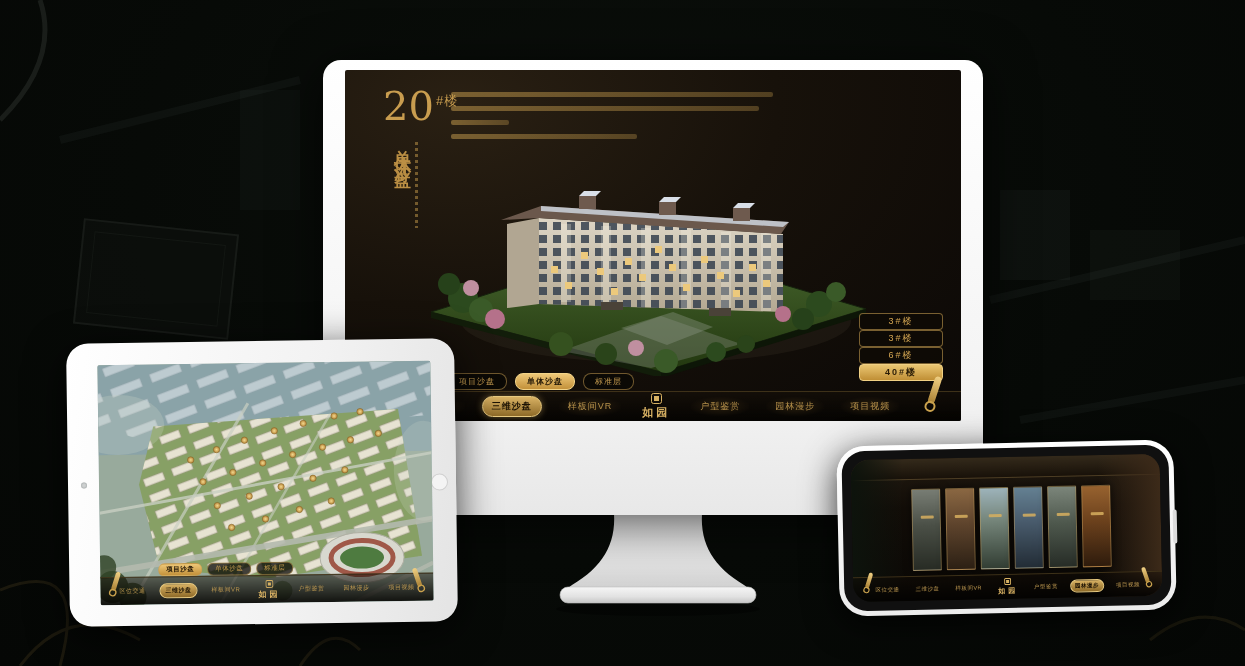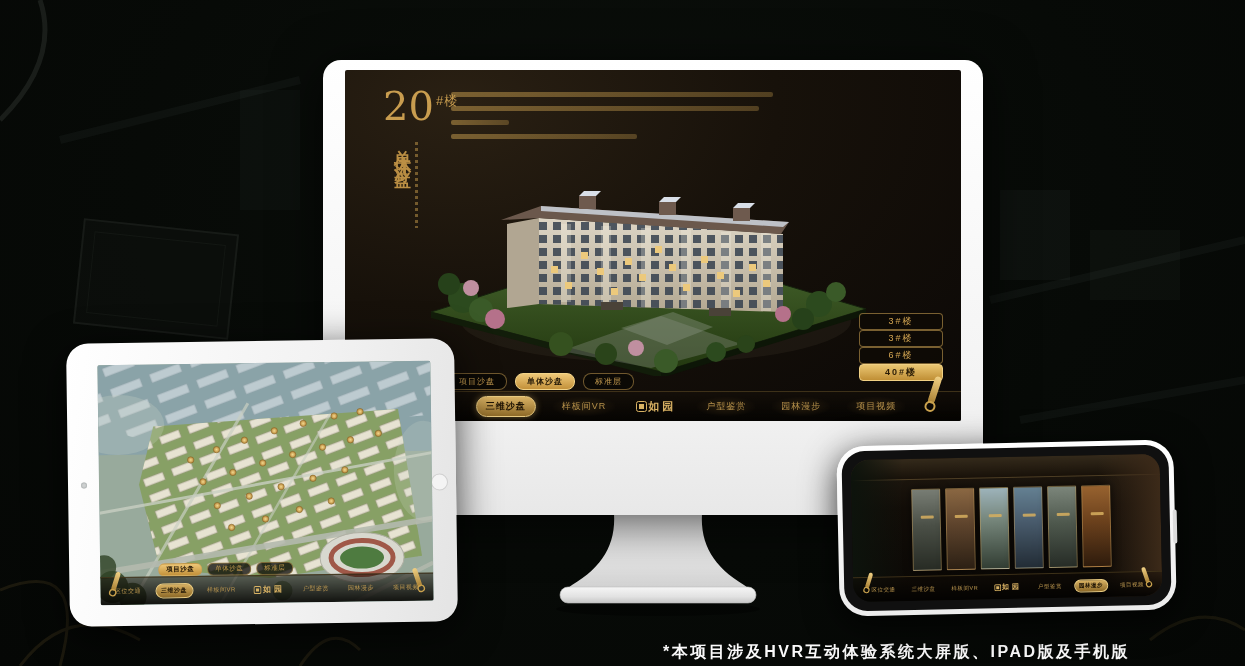--- a/index.html
+++ b/index.html
@@ -48,21 +48,21 @@
   .dtab{font-size:8px;color:#c59b4f;letter-spacing:1px;padding:2px 11px;border:1px solid rgba(195,155,80,.55);
         border-radius:8px;background:rgba(10,8,4,.75);cursor:pointer;}
   .dtab.act{background:linear-gradient(180deg,#eec878,#c3913a);color:#241807;border-color:#f2d489;font-weight:bold;}
   .dnav{position:absolute;left:0;right:0;bottom:0;height:29px;
         background:linear-gradient(180deg,rgba(25,18,9,.35),rgba(4,3,1,.92));
         border-top:1px solid rgba(195,155,80,.3);display:flex;align-items:center;justify-content:center;gap:17px;}
   .ditem{font-size:9px;color:#b5904a;letter-spacing:1px;padding:3px 9px;cursor:pointer;
          background:radial-gradient(ellipse at center, rgba(110,82,36,.28) 0%, rgba(0,0,0,0) 75%);}
   .ditem.act{background:linear-gradient(180deg,#d9b264,#8e6a28);color:#1d1304;border-radius:11px;
              border:1px solid #e8ca80;font-weight:bold;box-shadow:0 0 7px rgba(220,180,100,.45);}
-  .dlogo{display:flex;flex-direction:row;align-items:center;gap:1px;margin:0 4px;}
+  .dlogo{display:flex;flex-direction:column;align-items:center;gap:1px;margin:0 4px;}
   .dlogo .lg-text{font-size:11px;color:#d9b264;letter-spacing:3px;font-weight:bold;}
   .scroll-wrap{position:absolute;bottom:3px;cursor:pointer;}
   
   .tablet{position:absolute;left:68px;top:341px;width:388px;height:283px;border-radius:22px;
           background:linear-gradient(100deg,#ffffff 0%,#f2f2f2 60%,#e4e4e4 100%);
           box-shadow:0 10px 40px rgba(0,0,0,.75);transform:rotate(-0.8deg);z-index:4;}
   .tscreen{position:absolute;left:31px;top:22px;width:333px;height:240px;overflow:hidden;border-radius:2px;
            background:#93a8a5;box-shadow:inset 0 0 34px rgba(225,236,228,.3);}
   .tcam{position:absolute;left:13px;top:50%;width:6px;height:6px;margin-top:-3px;border-radius:50%;
         background:#cfd2d2;box-shadow:inset 0 0 2px #8a9090;}
@@ -447,14 +447,13 @@
             <g transform="rotate(-18 13 20)">
               <rect x="9" y="2" width="7" height="28" rx="3.5" fill="url(#goldL)"></rect>
               <circle cx="13" cy="33" r="4.5" fill="none" stroke="#caa24e" stroke-width="2"></circle>
             </g>
           </svg>
         </div>
       </div>
     </div>
   </div>
 
-  <div class="footnote">*本项目涉及HVR互动体验系统大屏版、IPAD版及手机版</div>
 </div>
 
 </body></html>

